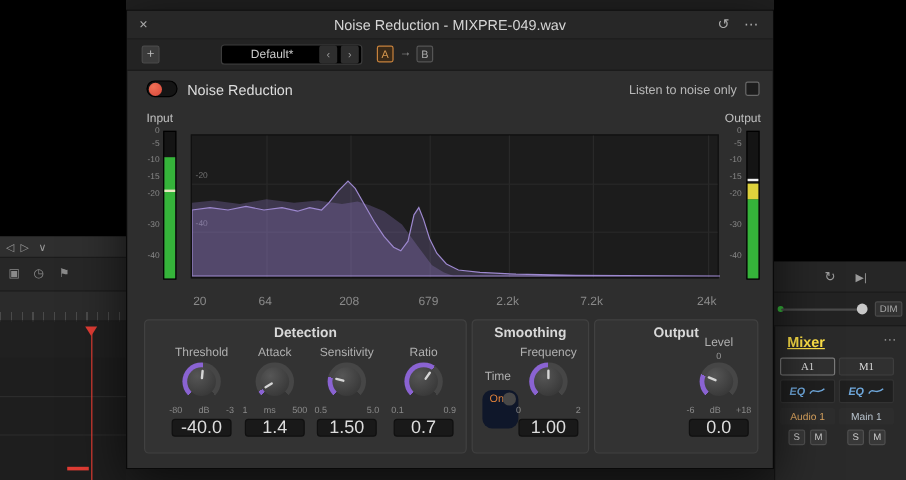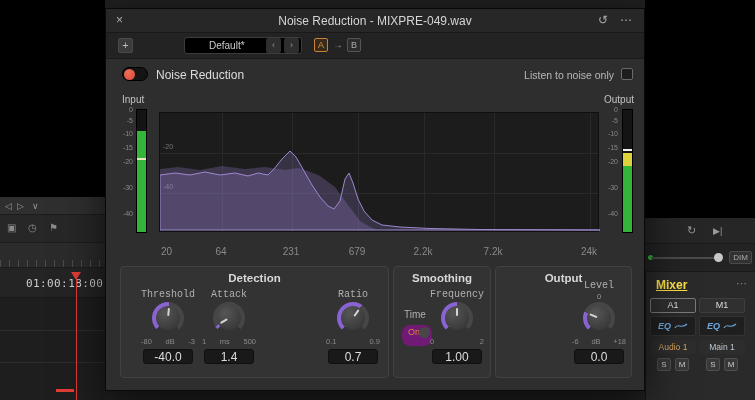--- a/index.html
+++ b/index.html
@@ -37,21 +37,21 @@
   .mon-track { position:absolute; left:6px; top:13px; width:70px; height:2px; background:#4a4a4a; border-radius:1px; }
   .mon-led { position:absolute; left:3px; top:11px; width:5px; height:5px; border-radius:50%; }
   .mon-dot { position:absolute; left:69px; top:9px; width:9px; height:9px; border-radius:50%; background:#c8c8c8; }
   .dim-btn { position:absolute; left:84px; top:7px; width:23px; height:13px; background:#323232; border:1px solid #4a4a4a; border-radius:2px;
     color:#aaa; font-size:8px; text-align:center; line-height:11px; }
   .mixer { left:645px; top:272px; width:110px; height:128px; background:#2a2a2a; border-left:1px solid #151515; }
   .mixer-title { position:absolute; left:10px; top:6px; font-size:12px; color:#fde047; font-weight:bold;text-decoration:underline; }
   .mixer-menu { position:absolute; right:8px; top:5px; color:#888; font-size:11px; }
   .strip { position:absolute; width:46px; }
   .strip-head { position:absolute; left:0; top:0; width:46px; height:15px; background:#303030; border:1px solid #3e3e3e;
-    color:#ddd; font-size:9px; text-align:center; line-height:13px; border-radius:2px; }
+    color:#ddd; font-size:9px; text-align:center; line-height:13px; border-radius:2px;font-family:Liberation Serif, serif; }
   .strip-head.sel { border-color:#7a7a7a; }
   .eq-cell { position:absolute; left:0; top:18px; width:46px; height:20px; background:#1f1f1f; border:1px solid #333; border-radius:2px;
     display:flex; align-items:center; justify-content:center; gap:3px; }
   .eq-txt { font-size:9px; font-style:italic; font-weight:bold; }
   .name-cell { position:absolute; left:0; top:42px; width:46px; height:14px; background:#2d2d2d; border-radius:2px;
     font-size:8.5px; text-align:center; line-height:14px; }
   .sm-row { position:absolute; left:0; top:60px; width:46px; display:flex; gap:4px; justify-content:center; }
   .sm-btn { width:14px; height:13px; background:#383838; border:1px solid #4f4f4f; border-radius:2px;
     color:#ccc; font-size:8px; text-align:center; line-height:11px; }
 
@@ -95,31 +95,31 @@
   .mode-row { position:absolute; left:0; top:238px; width:100%; height:18px; }
   .radio { width:11px; height:11px; border:1px solid #888; border-radius:50%; background:#1a1a1a; position:absolute; top:2px; }
   .radio .dot { position:absolute; left:2px; top:2px; width:5px; height:5px; border-radius:50%; background:#f0f0f0; }
   .radio-lbl { position:absolute; top:2px; font-size:10.5px; color:#ccc; }
   .learn-btn { position:absolute; left:332px; top:0; width:80px; height:16px; background:#3d3d3d; border:1px solid #565656; border-radius:8px;
     color:#ccc; font-size:10.5px; text-align:center; line-height:14px; }
 
   .panel-box { position:absolute; top:257px; height:112px; background:#333; border:1px solid #414141; border-radius:4px; }
   .panel-title { position:absolute; left:0; top:5px; width:100%; text-align:center; font-size:11.5px; font-weight:bold; color:#d8d8d8; }
   .knob-col { position:absolute; top:22px; width:56px; text-align:center; }
-  .knob-lbl { font-size:10px; color:#b0b0b0; height:12px;font-family:Liberation Mono, monospace; }
+  .knob-lbl { font-size:10px; color:#b0b0b0; height:12px; }
   .knob-top { font-size:7.5px; color:#999; height:9px; }
   .knob { position:relative; width:32px; height:32px; margin:1px auto 0; }
   .knob .ring { position:absolute; inset:0; border-radius:50%; }
   .knob .body { position:absolute; inset:4px; border-radius:50%; background:radial-gradient(circle at 35% 30%, #565656, #303030); }
   .knob .pointer { position:absolute; left:calc(50% - 1px); top:2px; width:2px; height:8px; background:#d5d5d5; transform-origin:1px 10px; border-radius:1px; }
   .knob-scale { display:flex; justify-content:space-between; font-size:7.5px; color:#8a8a8a; padding:0 1px; margin-top:3px; }
   .knob-value { margin:3px auto 0; width:50px; height:15px; line-height:14px; background:#191919; border:1px solid #101010; border-radius:3px;
-    font-size:12px; color:#ddd; }
+    font-size:15px; color:#ddd; }
   .time-lbl { position:absolute; left:10px; top:42px; font-size:10px; color:#b0b0b0; }
-  .time-toggle { position:absolute; left:8px; top:58px; width:30px; height:21px; background:#701a75; border-radius:8px;text-decoration:underline; }
+  .time-toggle { position:absolute; left:8px; top:58px; width:30px; height:32px; background:#0f172a; border-radius:8px;text-decoration:underline; }
   .time-toggle .on-txt { position:absolute; left:6px; top:2px; font-size:9px; }
   .time-toggle .tk { position:absolute; right:2px; top:2px; width:11px; height:11px; border-radius:50%; background:#474747; }
 </style>
 </head>
 <body>
 
 <div class="screen">
 
   <div class="abs viewer-left"></div>
 
@@ -130,23 +130,20 @@
   </div>
 
   <div class="abs lt-bar2">
     <span style="left:7px">▣</span>
     <span style="left:28px">◷</span>
     <span style="left:49px">⚑</span>
   </div>
 
   <div class="abs ruler"></div>
 
-  <div class="abs tc-strip">
-    <span class="timecode">01:00:18:00</span>
-  </div>
 
   <div class="abs tracks">
     <div class="track-line" style="top:32px"></div>
     <div class="track-line" style="top:64px"></div>
   </div>
 
   <div class="abs playhead-head" id="ph-head" style="border-top-color: rgb(224, 60, 52);"></div>
   <div class="abs playhead-line" id="ph-line" style="background: rgb(224, 60, 52);"></div>
   <div class="abs clip-dash" id="clip-dash" style="background: rgb(224, 60, 52);"></div>
 
@@ -273,21 +270,21 @@
       <span class="db-lbl" style="top:30px">-20</span>
       <span class="db-lbl" style="top:70px">-40</span>
       <svg width="440" height="118" viewBox="0 0 440 118" preserveAspectRatio="none" style="position:absolute; left:0; top:0">
         <path d="M0,117 L0,56 L18,54 L40,57 L62,53 L85,56 L105,54 L125,57 L138,55 L148,58 L160,63 L175,74 L188,92 L200,108 L210,114 L218,117 Z" fill="rgba(150,125,210,0.28)"></path>
         <path d="M0,117 L0,62 L15,60 L30,62 L45,59 L60,62 L75,60 L88,63 L98,60 L108,62 L114,56 L122,46 L130,38 L136,44 L144,58 L152,72 L160,84 L168,93 L174,96 L180,88 L185,66 L189,60 L193,70 L198,86 L204,98 L212,107 L222,112 L240,114 L270,115.5 L320,116.5 L440,117 Z" fill="rgba(160,135,215,0.22)" stroke="#9d88cf" stroke-width="1"></path>
       </svg>
     </div>
     <div class="freq-row">
       <span style="left:2px; transform:none">20</span>
       <span style="left:62px">64</span>
-      <span style="left:132px">231</span>
+      <span style="left:132px">208</span>
       <span style="left:198px">679</span>
       <span style="left:264px">2.2k</span>
       <span style="left:334px">7.2k</span>
       <span style="left:auto; right:2px; transform:none">24k</span>
     </div>
 
 
     <div class="panel-box" style="left:14px; width:269px">
       <div class="panel-title">Detection</div>
 
@@ -316,20 +313,35 @@
             </div>
         </div>
         <div class="knob-scale">
             <span>1</span>
             <span>ms</span>
             <span>500</span>
           </div>
         <div class="knob-value">1.4</div>
       </div>
 
+      <div class="knob-col" style="left:140px">
+        <div class="knob-lbl">Sensitivity</div>
+        <div class="knob">
+          <div class="ring" style="background: conic-gradient(from 225deg, rgb(138, 99, 210) 0deg, rgb(138, 99, 210) 59.4deg, rgb(70, 70, 70) 59.4deg, rgb(70, 70, 70) 270deg, transparent 270deg, transparent 360deg);"></div>
+            <div class="body">
+              <div class="pointer" style="transform: rotate(-75.6deg);"></div>
+            </div>
+        </div>
+        <div class="knob-scale">
+            <span>0.5</span>
+            <span></span>
+            <span>5.0</span>
+          </div>
+        <div class="knob-value">1.50</div>
+      </div>
 
       <div class="knob-col" style="left:204px">
         <div class="knob-lbl">Ratio</div>
         <div class="knob">
           <div class="ring" style="background: conic-gradient(from 225deg, rgb(138, 99, 210) 0deg, rgb(138, 99, 210) 170.1deg, rgb(70, 70, 70) 170.1deg, rgb(70, 70, 70) 270deg, transparent 270deg, transparent 360deg);"></div>
             <div class="body">
               <div class="pointer" style="transform: rotate(35.1deg);"></div>
             </div>
         </div>
         <div class="knob-scale">

